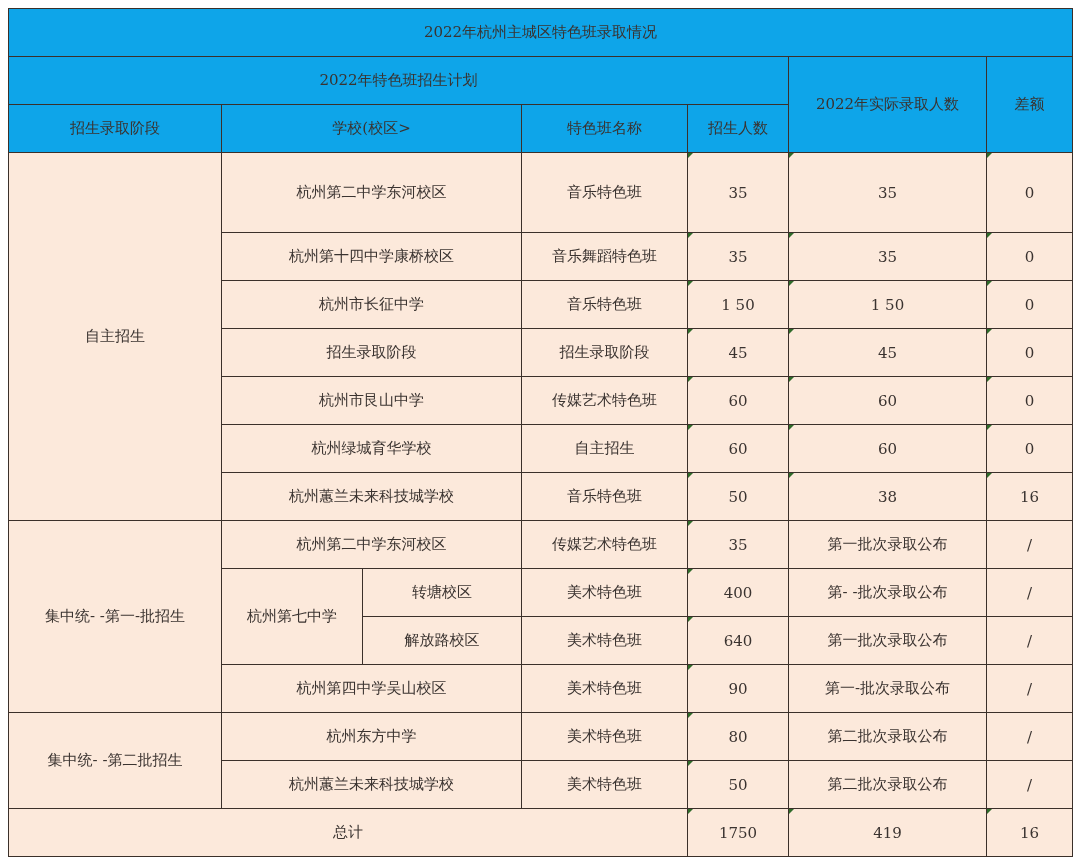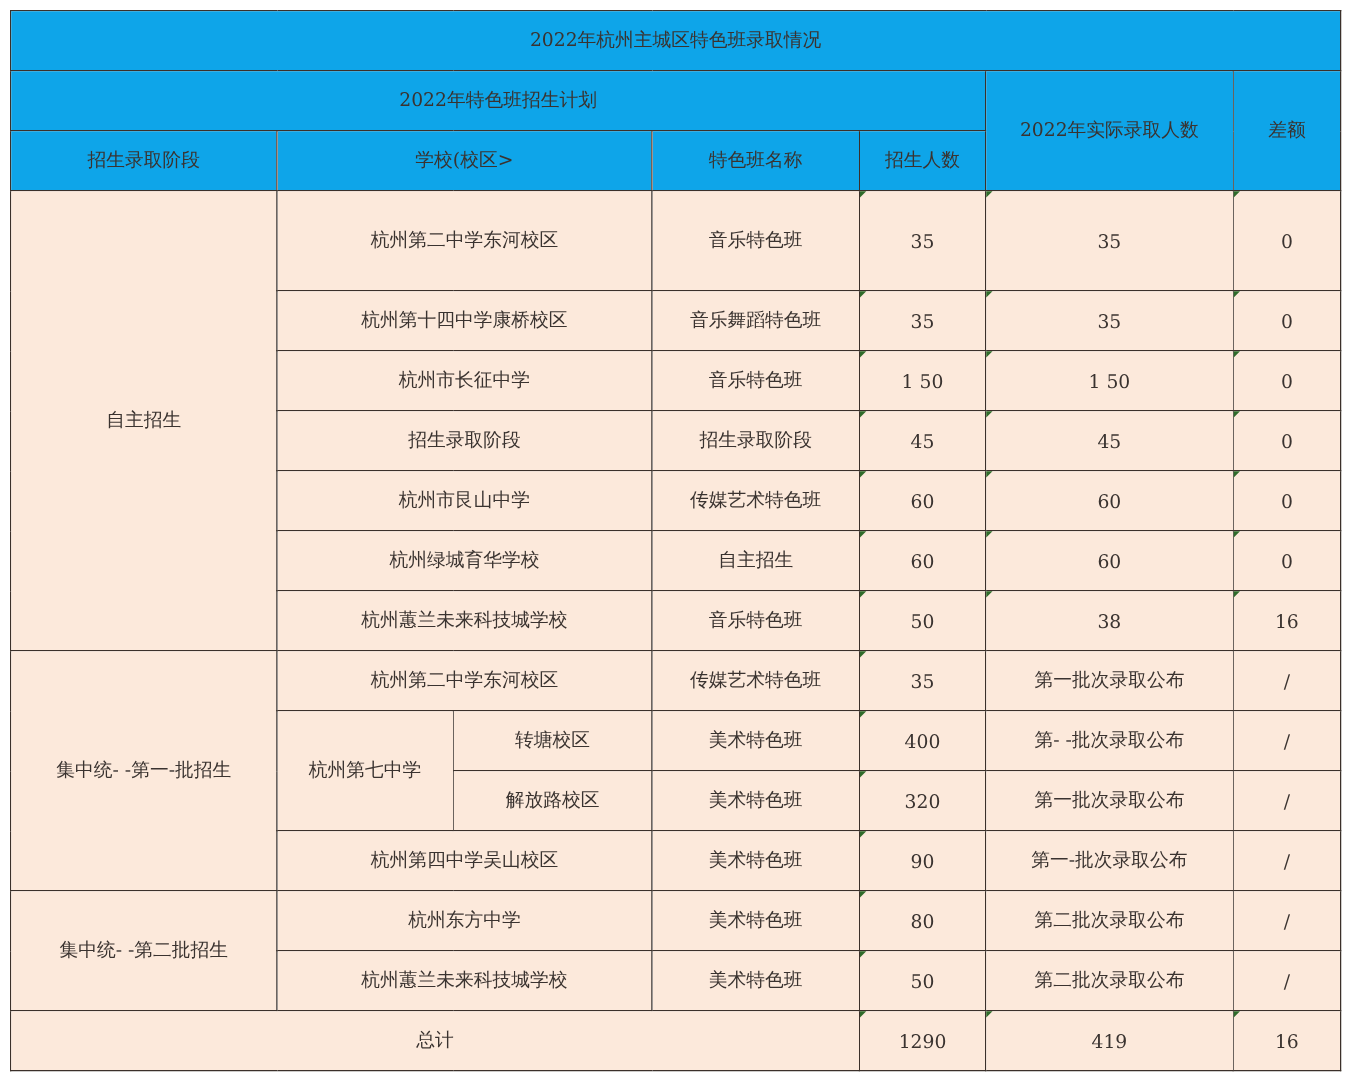--- a/index.html
+++ b/index.html
@@ -109,21 +109,21 @@
     <td class="body" rowspan="2">杭州第七中学</td>
     <td class="body h48">转塘校区</td>
     <td class="body">美术特色班</td>
     <td class="body corner">400</td>
     <td class="body">第- -批次录取公布</td>
     <td class="body">/</td>
   </tr>
   <tr>
     <td class="body h48">解放路校区</td>
     <td class="body">美术特色班</td>
-    <td class="body corner">320</td>
+    <td class="body corner">640</td>
     <td class="body">第一批次录取公布</td>
     <td class="body">/</td>
   </tr>
   <tr>
     <td class="body h48" colspan="2">杭州第四中学吴山校区</td>
     <td class="body">美术特色班</td>
     <td class="body corner">90</td>
     <td class="body">第一-批次录取公布</td>
     <td class="body">/</td>
   </tr>
@@ -139,18 +139,18 @@
   <tr>
     <td class="body h48" colspan="2">杭州蕙兰未来科技城学校</td>
     <td class="body">美术特色班</td>
     <td class="body corner">50</td>
     <td class="body">第二批次录取公布</td>
     <td class="body">/</td>
   </tr>
 
   <tr>
     <td class="body h48" colspan="4">总计</td>
-    <td class="body corner">1290</td>
+    <td class="body corner">1750</td>
     <td class="body corner">419</td>
     <td class="body corner">16</td>
   </tr>
 </tbody>
   </table>
 
 </body></html>

